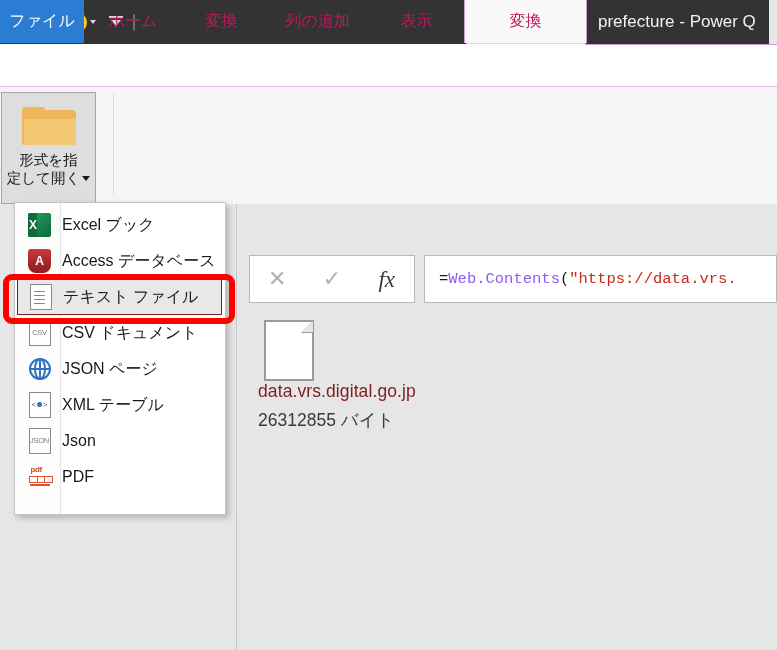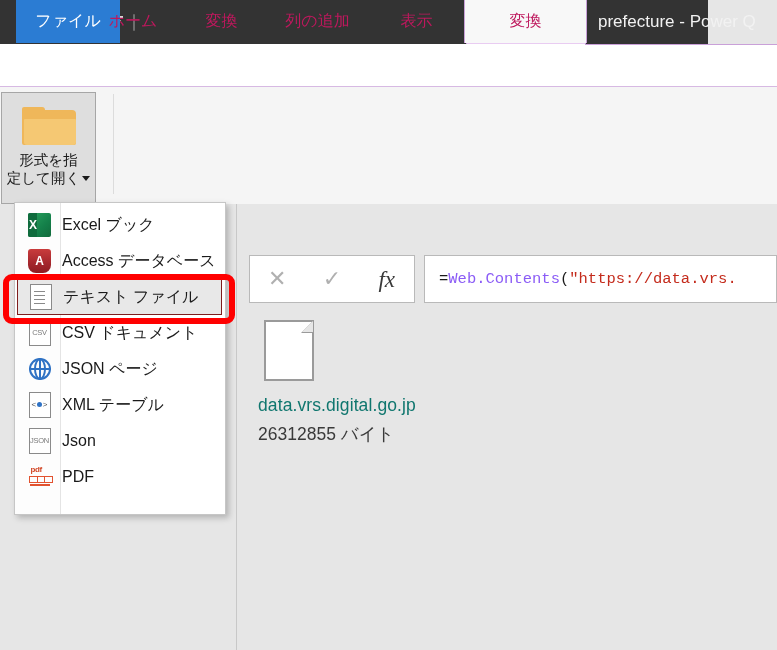--- a/index.html
+++ b/index.html
@@ -7,21 +7,21 @@
     width:777px;height:650px;overflow:hidden;
     font-family:"Liberation Sans","DejaVu Sans",sans-serif;
     background:#e6e6e6;
     position:relative;
     -webkit-font-smoothing:antialiased;
   }
   .app{position:absolute;inset:0;}
 
   
   .titlebar{
-    position:absolute;left:0;top:0;width:708px;height:44px;
+    position:absolute;left:0;top:0;width:769px;height:44px;
     background:#333333;
   }
   .qat{position:absolute;left:8px;top:0;height:44px;display:flex;align-items:center;gap:0px;}
   .qat-excel{
     width:22px;height:22px;margin-left:8px;margin-right:6px;
     position:relative;border-radius:2px;overflow:hidden;
     background:linear-gradient(135deg,#21A366 0%,#107C41 55%,#185C37 100%);
   }
   .qat-excel::before{
     content:"";position:absolute;left:0;top:0;width:9px;height:22px;background:#185C37;
@@ -217,21 +217,21 @@
     margin-left:6px;
   }
   .filedoc::after{
     content:"";position:absolute;right:-2px;top:-2px;
     border-left:13px solid transparent;border-bottom:13px solid #9a9a9a;
   }
   .filedoc::before{
     content:"";position:absolute;right:-1px;top:-1px;
     border-left:11px solid transparent;border-bottom:11px solid #e6e6e6;z-index:2;
   }
-  .file-name{margin-top:14px;font-size:17.5px;color:#0f766e;letter-spacing:0.1px;}
+  .file-name{font-size:17.5px;color:#7f1d1d;letter-spacing:0.1px;}
   .file-size{margin-top:6px;font-size:17.5px;color:#3a3a3a;}
 </style>
 </head>
 <body>
 
 <div class="app">
 
   <div class="titlebar">
     <div class="qat">
       <div class="qat-excel">
@@ -253,21 +253,21 @@
     </div>
 
     <div class="win-title">
       <span>prefecture - Power Q</span>
     </div>
   </div>
 
   <div class="tabstrip"></div>
   <div class="ctx-band"></div>
 
-  <div class="tab file" style="left:16px;width:104px;">
+  <div class="tab file" style="left:0px;width:84px;">
       <span>ファイル</span>
     </div>
   <div class="tab" style="left:88px;width:90px;">
       <span>ホーム</span>
     </div>
   <div class="tab" style="left:178px;width:87px;">
       <span>変換</span>
     </div>
   <div class="tab" style="left:265px;width:105px;">
       <span>列の追加</span>

